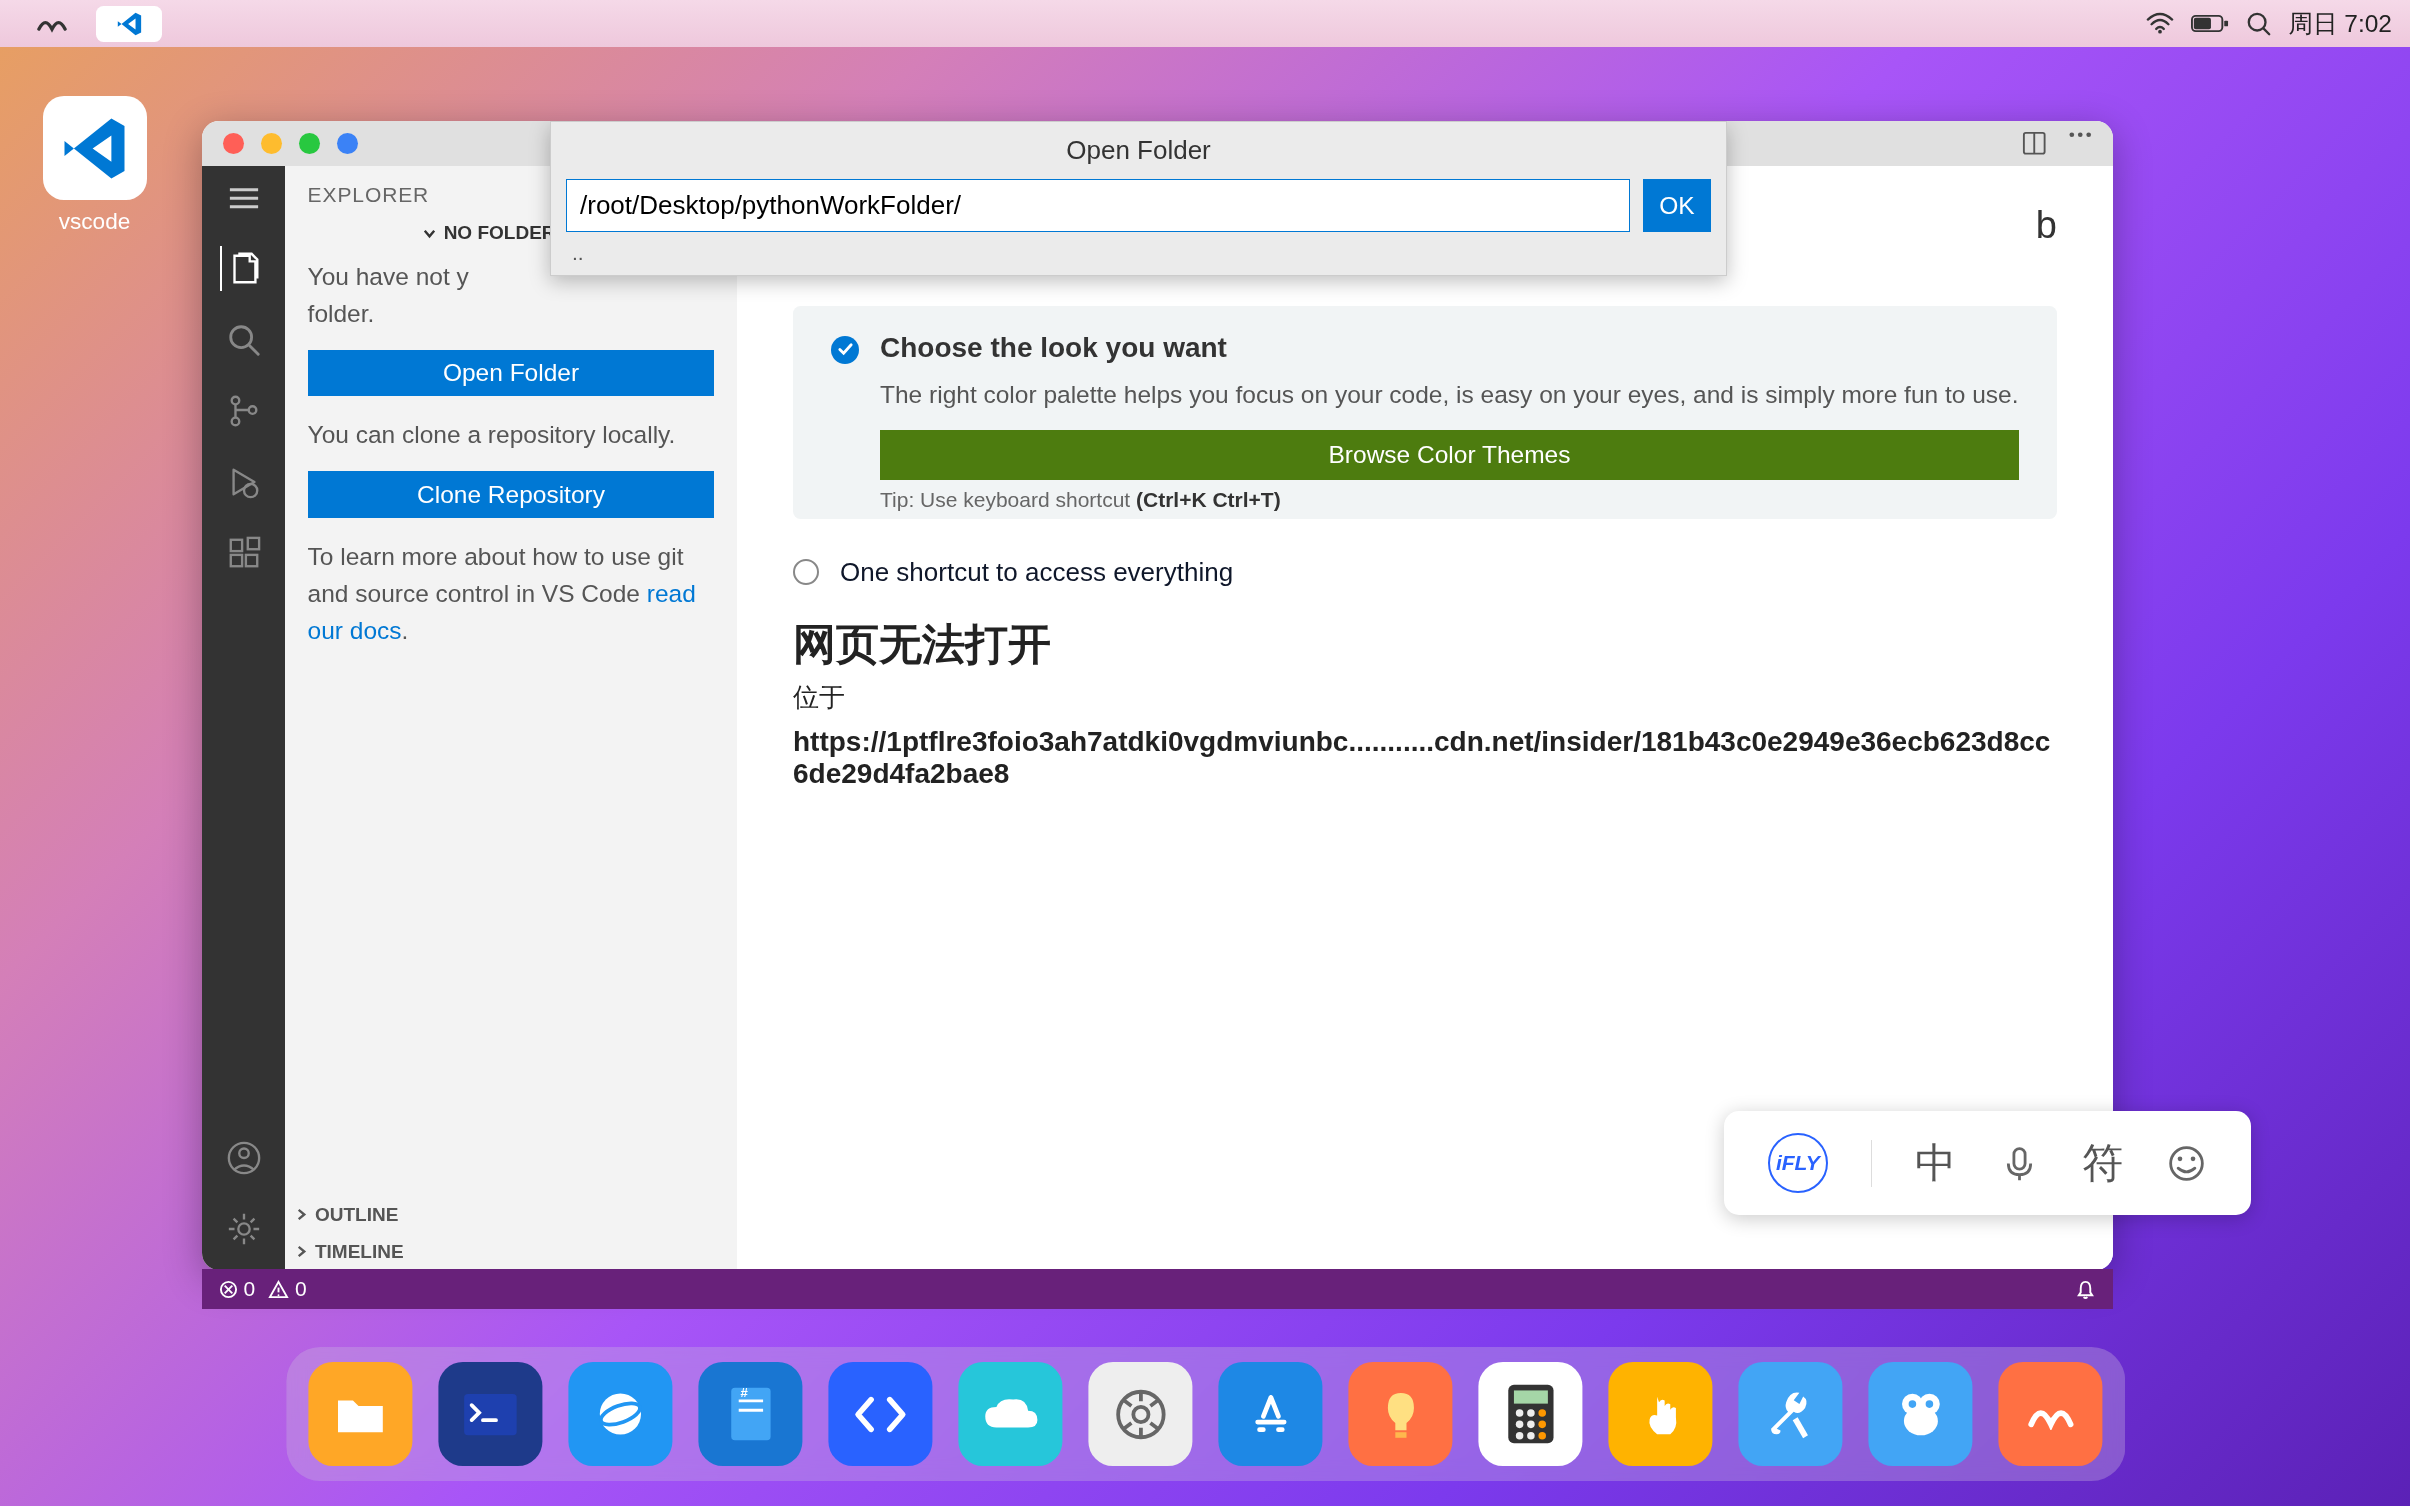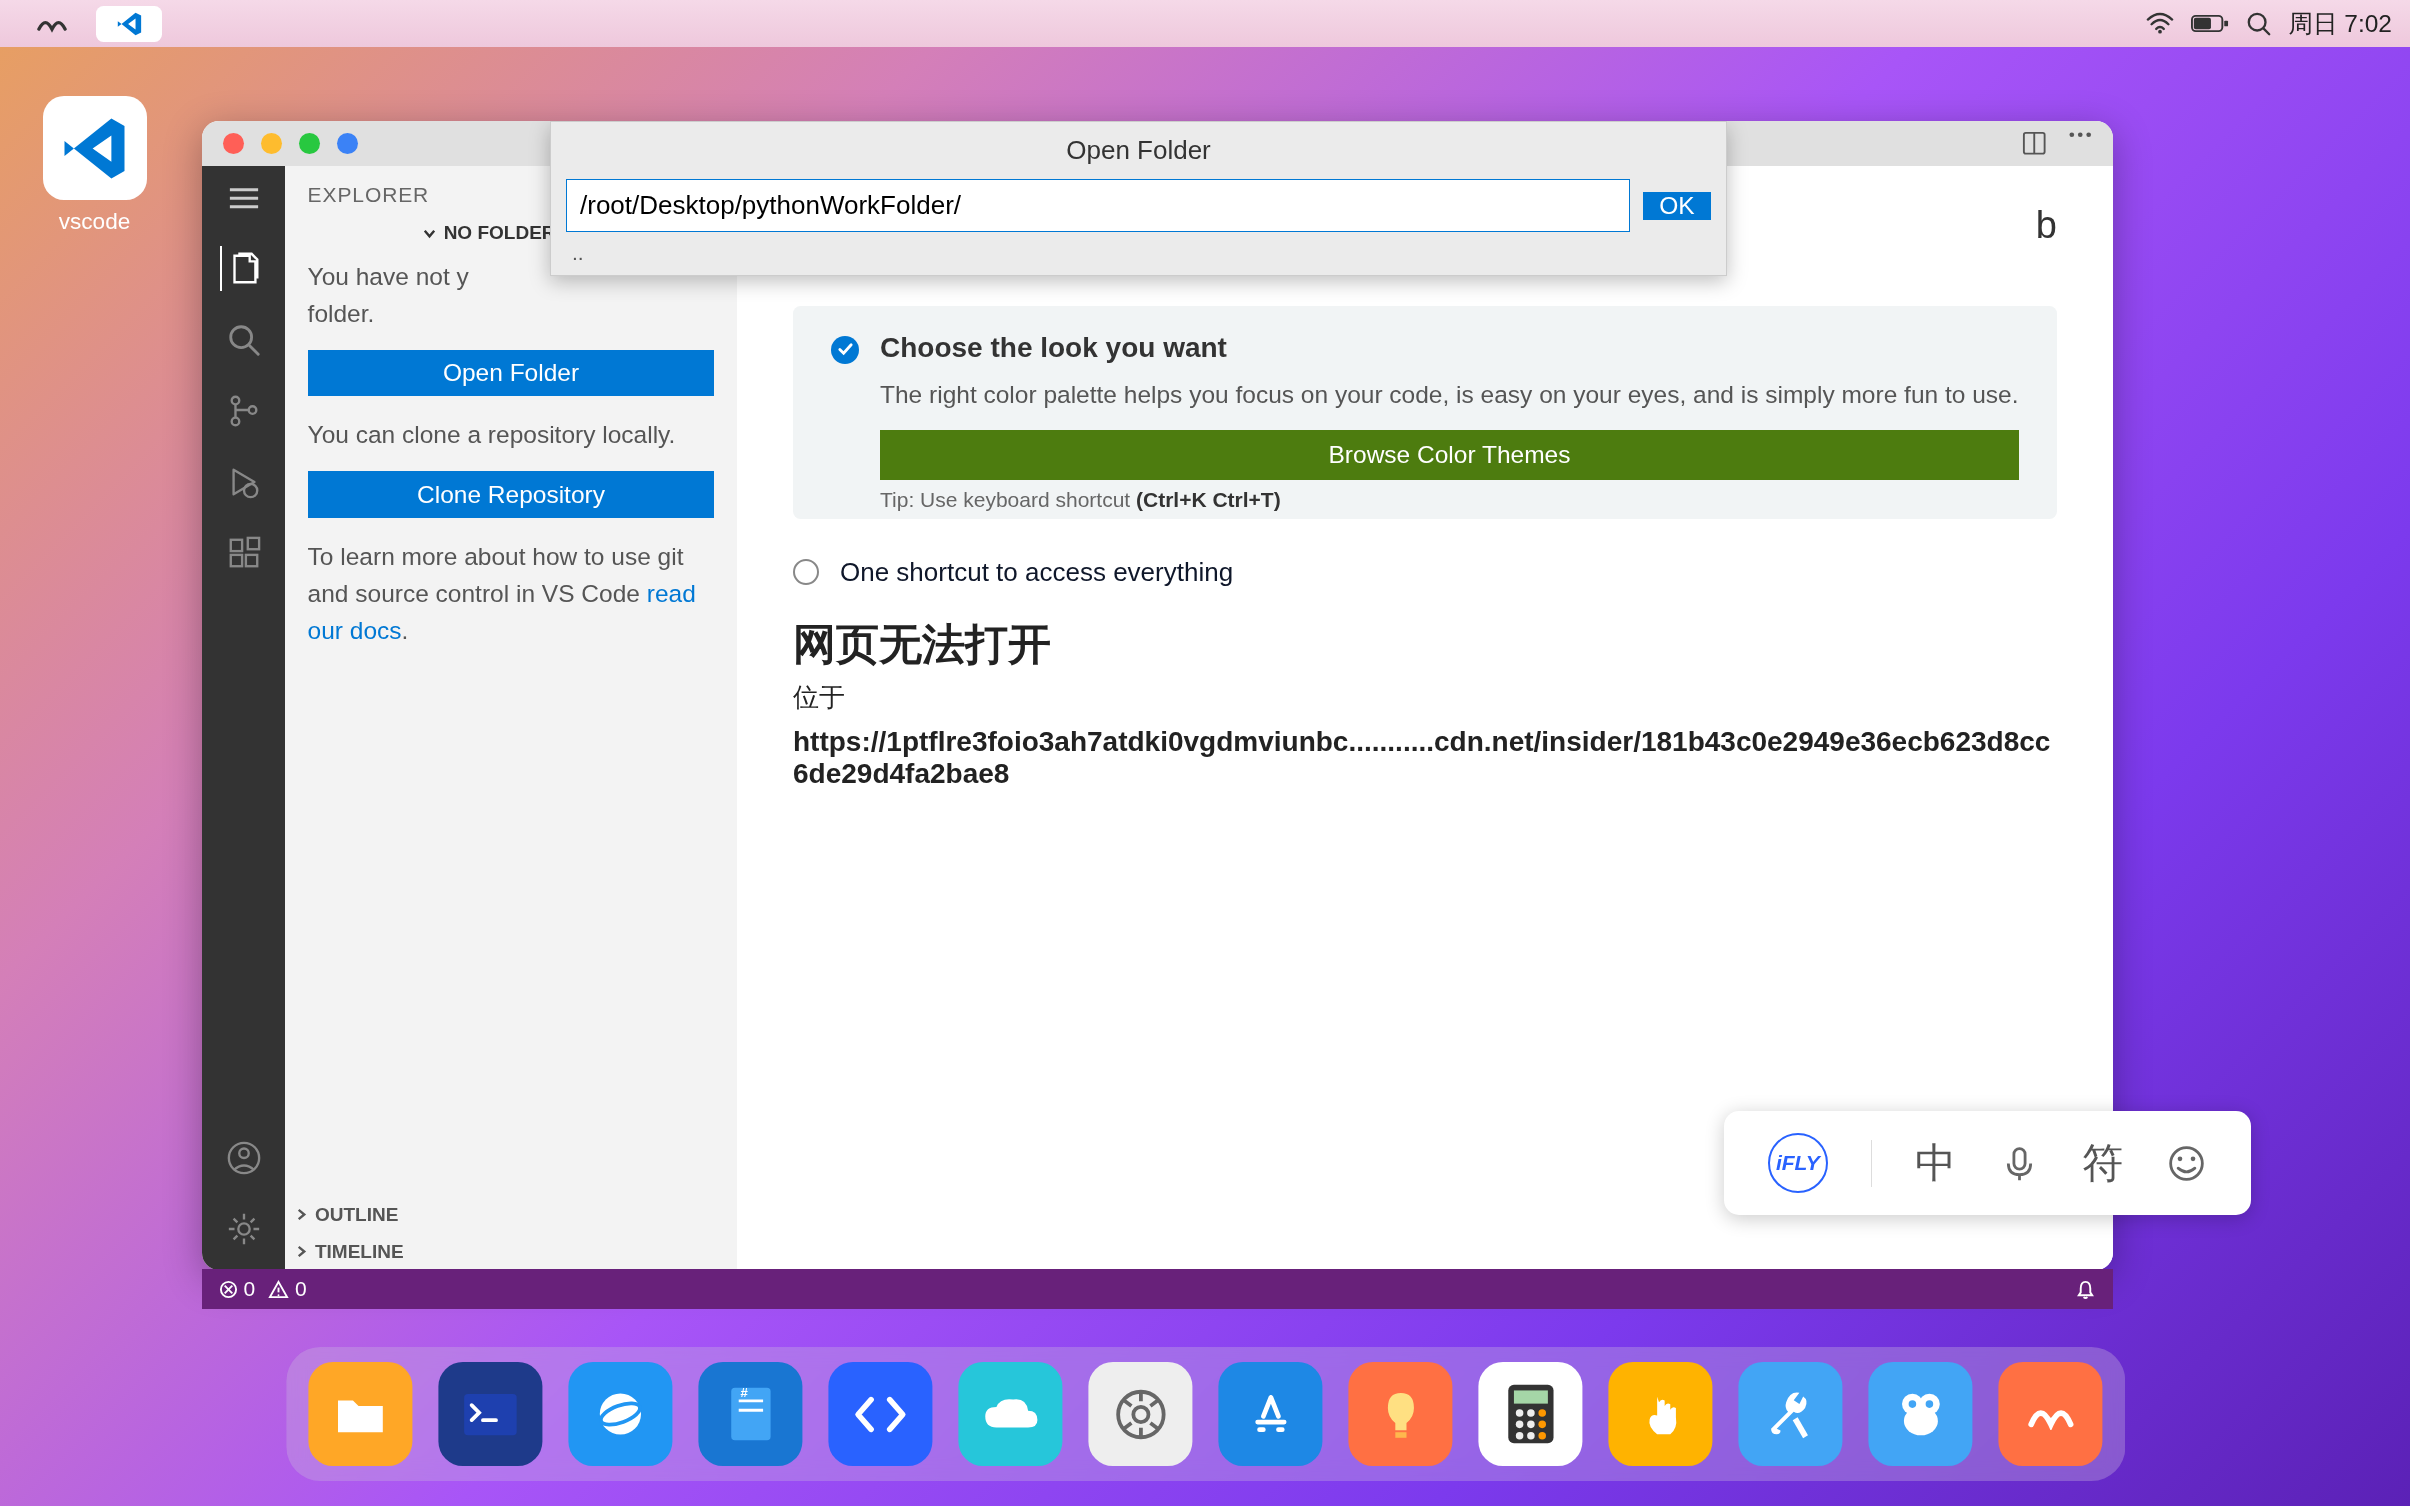--- a/index.html
+++ b/index.html
@@ -151,21 +151,21 @@
   position: absolute;
   top: 0; left: 348px;
   width: 1177px;
   background: #ebebeb;
   border: 0.9px solid #ccc;
   box-shadow: 0 5.6px 19px rgba(0,0,0,.25);
   z-index: 50;
   padding-bottom: 9.4px;
 }
 .ofd-title { text-align: center; font-size: 26px; color: #333; padding: 13px 0; }
-.ofd-row { display: flex; gap: 13px; padding: 0 15px; align-items: center; }
+.ofd-row { display: flex; gap: 13px; padding: 0 15px; }
 .ofd-input {
   flex: 1; height: 53px;
   border: 1.9px solid #0078d4;
   font-size: 26px; padding: 0 13px;
   background: #fff;
 }
 .ofd-ok { width: 68px; background: #0078d4; color: #fff; border: none; font-size: 24.5px; cursor: pointer; }
 .ofd-dots { padding: 9.4px 21px 0; font-size: 21px; color: #555; }
 
 

